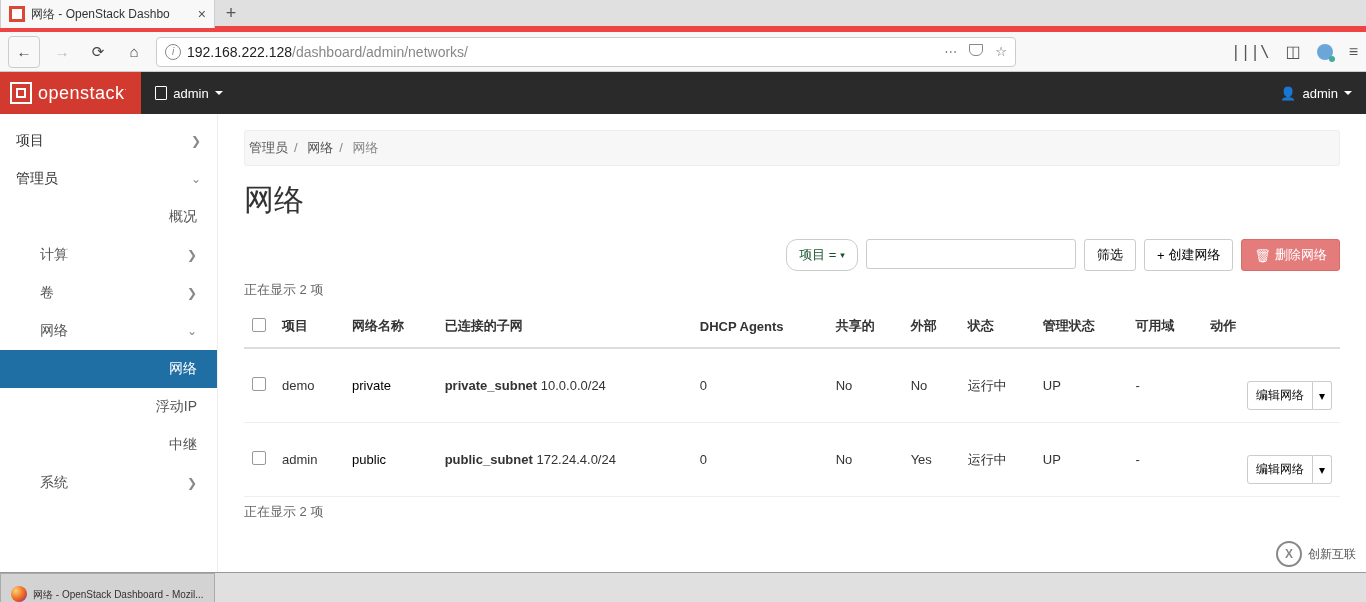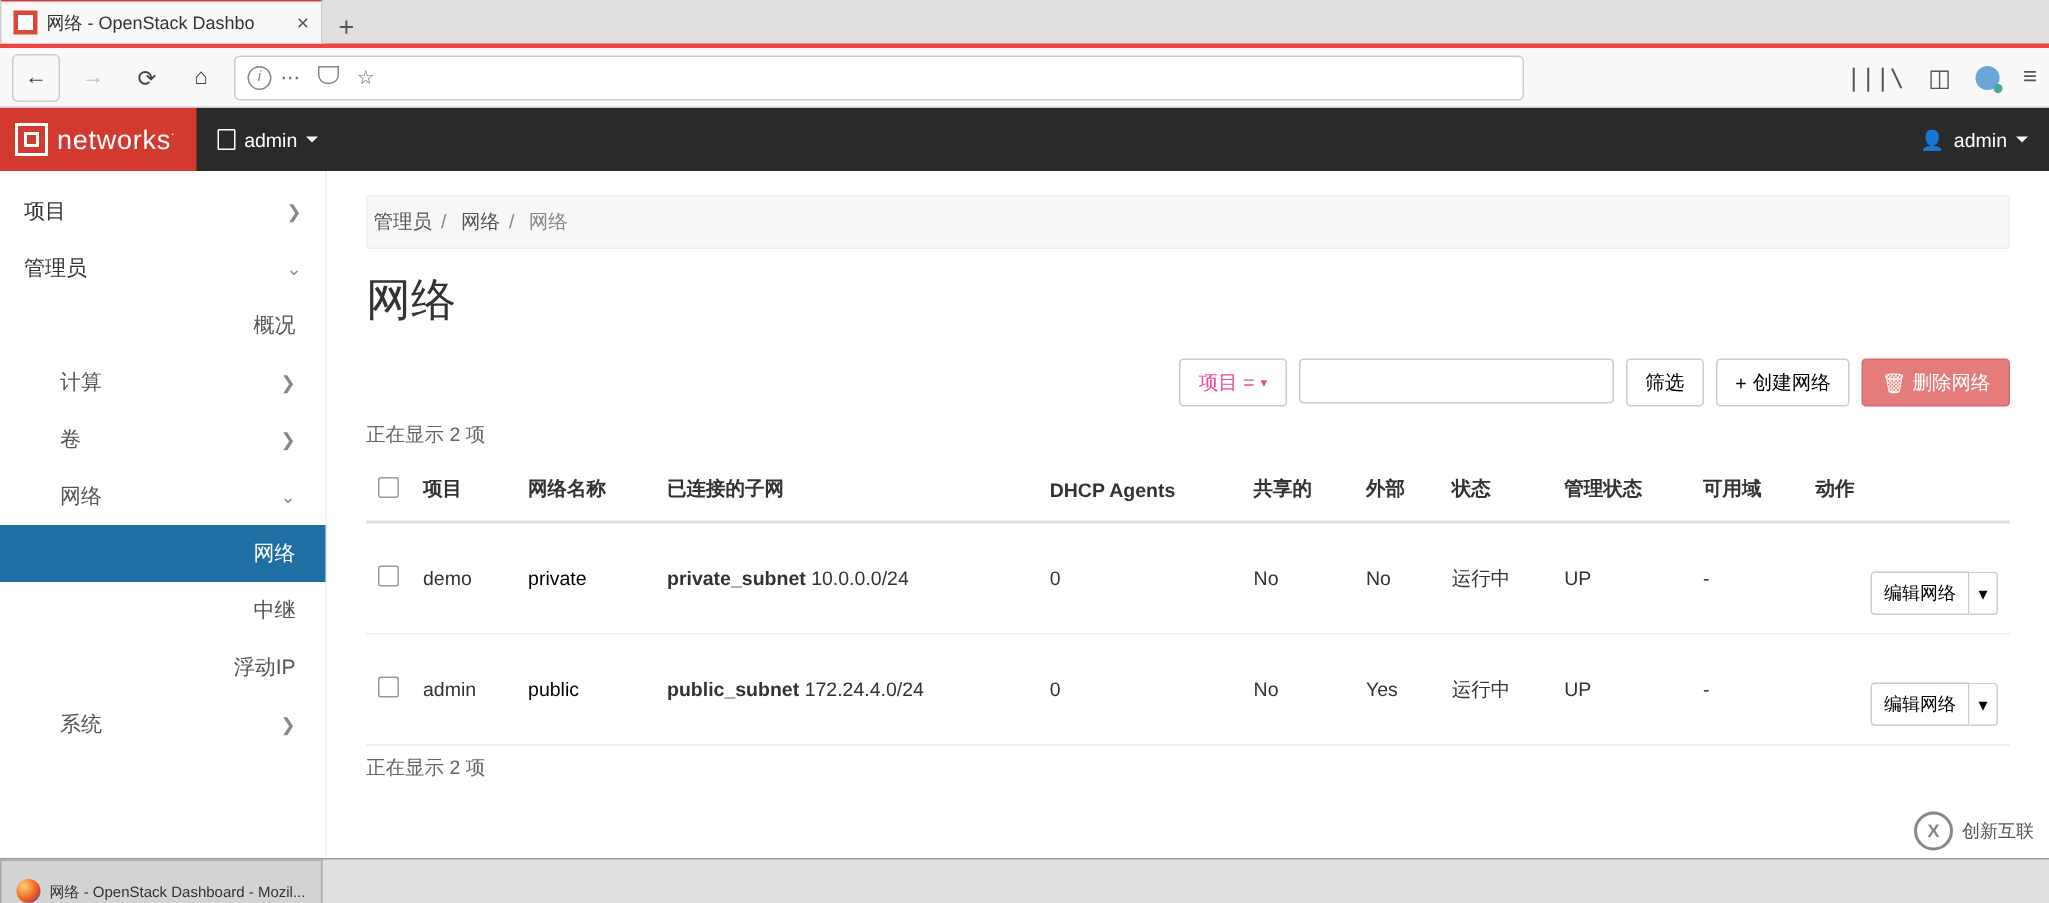--- a/index.html
+++ b/index.html
@@ -1,19 +1,19 @@
 <!DOCTYPE html>
 <html><head>
 <meta charset="utf-8">
 <style>
 * { box-sizing: border-box; margin: 0; padding: 0; }
 body { font-family: "Helvetica Neue", Helvetica, Arial, sans-serif; font-size: 13px; color: #333; background: #fff; width: 1366px; height: 602px; overflow: hidden; position: relative; }
 
 
-.browser-tabs { height: 32px; background: #e0e0e0; display: flex; align-items: flex-end; border-bottom: 3px solid #ef4444;}
+.browser-tabs { height: 32px; background: #e0e0e0; display: flex; align-items: center; border-bottom: 6px solid #ef4444;}
 .tab { display: flex; align-items: center; height: 30px; background: #f8f8f8; border-top: 1px solid #ccc; border-right: 1px solid #ccc; border-left: 1px solid #ccc; padding: 0 8px; width: 215px; gap:6px; font-size:12px; border-top:2px solid #c93a3a;}
 .tab .favicon { width: 16px; height: 16px; background: #da4938; position: relative; }
 .tab .favicon::after { content: ''; position:absolute; inset:3px; background:#fff; }
 .tab .title { flex: 1; white-space: nowrap; overflow: hidden; text-overflow: ellipsis; }
 .tab .close { font-size: 14px; color:#555;}
 .new-tab { width: 32px; display:flex; align-items:center; justify-content:center; font-size:18px; color:#555;}
 
 .toolbar { height: 40px; background:#f8f8f8; border-bottom: 1px solid #ccc; display:flex; align-items:center; padding: 0 8px; gap:8px;}
 .toolbar .nav-btn { width:28px; height:28px; display:flex; align-items:center; justify-content:center; color:#444; font-size:15px; border-radius:4px;}
 .toolbar .nav-btn.disabled { color:#bbb; }
@@ -50,21 +50,21 @@
 .sidebar .chev { color:#888; font-size:12px;}
 
 .content { flex:1; padding: 16px 26px; overflow:auto;}
 .breadcrumb { background:#f7f7f7; border:1px solid #eee; padding: 8px 4px; font-size:13px; color:#888; border-radius:2px;}
 .breadcrumb .bc-link { color:#555;}
 .breadcrumb .sep { margin: 0 6px;}
 h1 { font-size:30px; font-weight:400; margin: 14px 0 18px;}
 
 .actions-row { display:flex; justify-content:flex-end; gap:8px; margin-bottom:10px;}
 .btn { border:1px solid #ccc; background:#fff; padding: 6px 12px; border-radius:3px; font-size:13px; display:inline-flex; align-items:center; gap:4px; cursor:pointer;}
-.btn.filter-dd { color:#ec4899;}
+.btn.filter-dd { color:#14532d;border-radius:11px;}
 .btn.del { background:#e47c7c; border-color:#d86a6a; color:#fff;}
 .search-box { border:1px solid #ccc; border-radius:3px; width: 210px; height:30px; padding: 0 8px;}
 
 .count-text { color:#666; margin: 6px 0; font-size:13px;}
 table { width:100%; border-collapse: collapse;}
 th, td { text-align:left; padding: 12px 8px; font-size:13px;}
 th { border-bottom: 2px solid #ddd; font-weight:700; color:#333;}
 tbody tr { border-bottom:1px solid #eee;}
 .link { color:#000000;}
 .subnet-name { font-weight:700;}
@@ -94,40 +94,41 @@
   <div class="new-tab">+</div>
 </div>
 
 <div class="toolbar">
   <div class="nav-btn back">←</div>
   <div class="nav-btn disabled">→</div>
   <div class="nav-btn">⟳</div>
   <div class="nav-btn">⌂</div>
   <div class="urlbar">
     <span class="info-icon">i</span>
+    <span class="url"><span class="dark">192.168.222.128</span><span>/dashboard/admin/networks/</span></span>
     <span class="end-icons">
       <span>⋯</span>
       <span style="border:1px solid #888; width:14px; height:12px; border-radius:0 0 6px 6px; display:inline-block;"></span>
       <span>☆</span>
     </span>
   </div>
   <div class="right-icons">
     <span style="font-family:monospace;">|||\</span>
     <span>◫</span>
     <span style="width:16px; height:16px; border-radius:50%; background:#6aa6d8; display:inline-block; position:relative;">
         <span style="position:absolute; right:-2px; bottom:-2px; width:6px; height:6px; background:#4a9; border-radius:50%;"></span>
       </span>
     <span>≡</span>
   </div>
 </div>
 
 <div class="topbar">
   <div class="logo">
     <span class="logo-icon"></span>
-    <span class="logo-text"><span>networks</span><span class="tm">.</span></span>
+    <span class="logo-text"><span>openstack</span><span class="tm">.</span></span>
   </div>
   <div class="proj-dd">
     <span class="file-icon"></span>
     <span>admin</span>
     <span class="caret"></span>
   </div>
   <div class="user-dd">
     <span>👤</span>
     <span>admin</span>
     <span class="caret"></span>
@@ -156,24 +157,24 @@
         <span class="chev">❯</span>
       </div>
     <div class="item lvl2">
         <span class="label">网络</span>
         <span class="chev">⌄</span>
       </div>
     <div class="item lvl3 active">
         <span class="label">网络</span>
       </div>
     <div class="item lvl3">
+        <span class="label">浮动IP</span>
+      </div>
+    <div class="item lvl3">
         <span class="label">中继</span>
-      </div>
-    <div class="item lvl3">
-        <span class="label">浮动IP</span>
       </div>
     <div class="item lvl2">
         <span class="label">系统</span>
         <span class="chev">❯</span>
       </div>
   </div>
 
   <div class="content">
     <div class="breadcrumb">
       <span class="bc-link">管理员</span><span class="sep">/</span>

